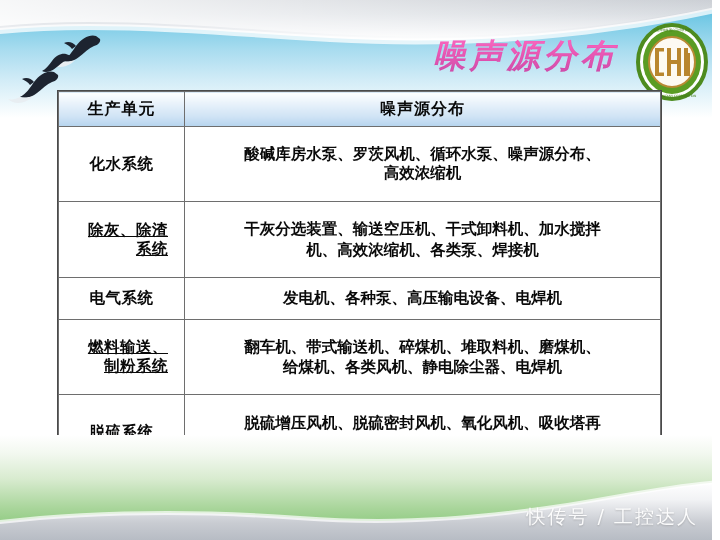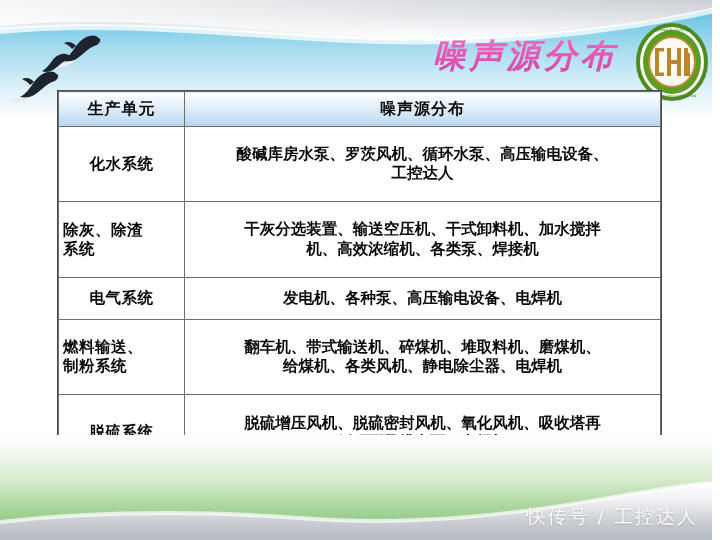--- a/index.html
+++ b/index.html
@@ -53,43 +53,43 @@
     border:1px solid #4a4a4a;background:#ffffff;
     box-sizing:border-box;
   }
   table.noise{
     width:100%;height:100%;border-collapse:collapse;table-layout:fixed;
     background:#ffffff;
   }
   table.noise col.c1{width:126px;}
   table.noise th,table.noise td{
     border:1px solid #6e6e6e;
-    padding:2px 4px;
+    padding:2px 16px;
     vertical-align:middle;
     font-family:"DejaVu Sans","Liberation Sans",sans-serif;
     color:#0a0a0a;
   }
   table.noise thead th{
     background:linear-gradient(to bottom,#ffffff 0%,#eaf3fb 30%,#cfe3f5 72%,#b6d4ee 100%);
     font-size:16px;font-weight:bold;text-align:center;height:30px;
     letter-spacing:1px;
   }
   td.unit{
     text-align:center;font-size:15.5px;font-weight:bold;line-height:1.22;
     letter-spacing:.5px;
     margin-left:44px;
   }
-  td.unit.ind{text-align:left;}
+  td.unit.ind{text-align:right;text-decoration:underline;}
   td.src{
     text-align:justify;text-align-last:center;
     font-size:15.5px;font-weight:bold;line-height:1.24;
     letter-spacing:0px;padding-left:8px;padding-right:8px;
   }
   td.src .l1{display:block;text-align:left;}
-  td.src .l2{display:block;text-align:right;}
+  td.src .l2{display:block;text-align:right;font-family:Liberation Serif, serif;}
   
   .watermark{
     position:absolute;right:14px;bottom:10px;
     font-family:"DejaVu Sans","Liberation Sans",sans-serif;
     font-size:19px;color:#ffffff;opacity:.92;letter-spacing:2px;
     text-shadow:0 1px 2px rgba(120,120,120,.45);
     white-space:nowrap;
     text-align:right;
   }
 </style>
@@ -177,22 +177,22 @@
         <tr>
           <th>生产单元</th>
           <th>噪声源分布</th>
         </tr>
       </thead>
       <tbody>
 
         <tr>
           <td class="unit">化水系统</td>
           <td class="src">
-            <span class="l1">酸碱库房水泵、罗茨风机、循环水泵、高压输电设备、</span>
-            <span class="l1">工控达人</span>
+            <span class="l1">酸碱库房水泵、罗茨风机、循环水泵、噪声源分布、</span>
+            <span class="l1">高效浓缩机</span>
           </td>
         </tr>
 
         <tr>
           <td class="unit ind">
             <span>除灰、除渣</span><br>
             <span>系统</span>
           </td>
           <td class="src">
             <span class="l1">干灰分选装置、输送空压机、干式卸料机、加水搅拌</span>

